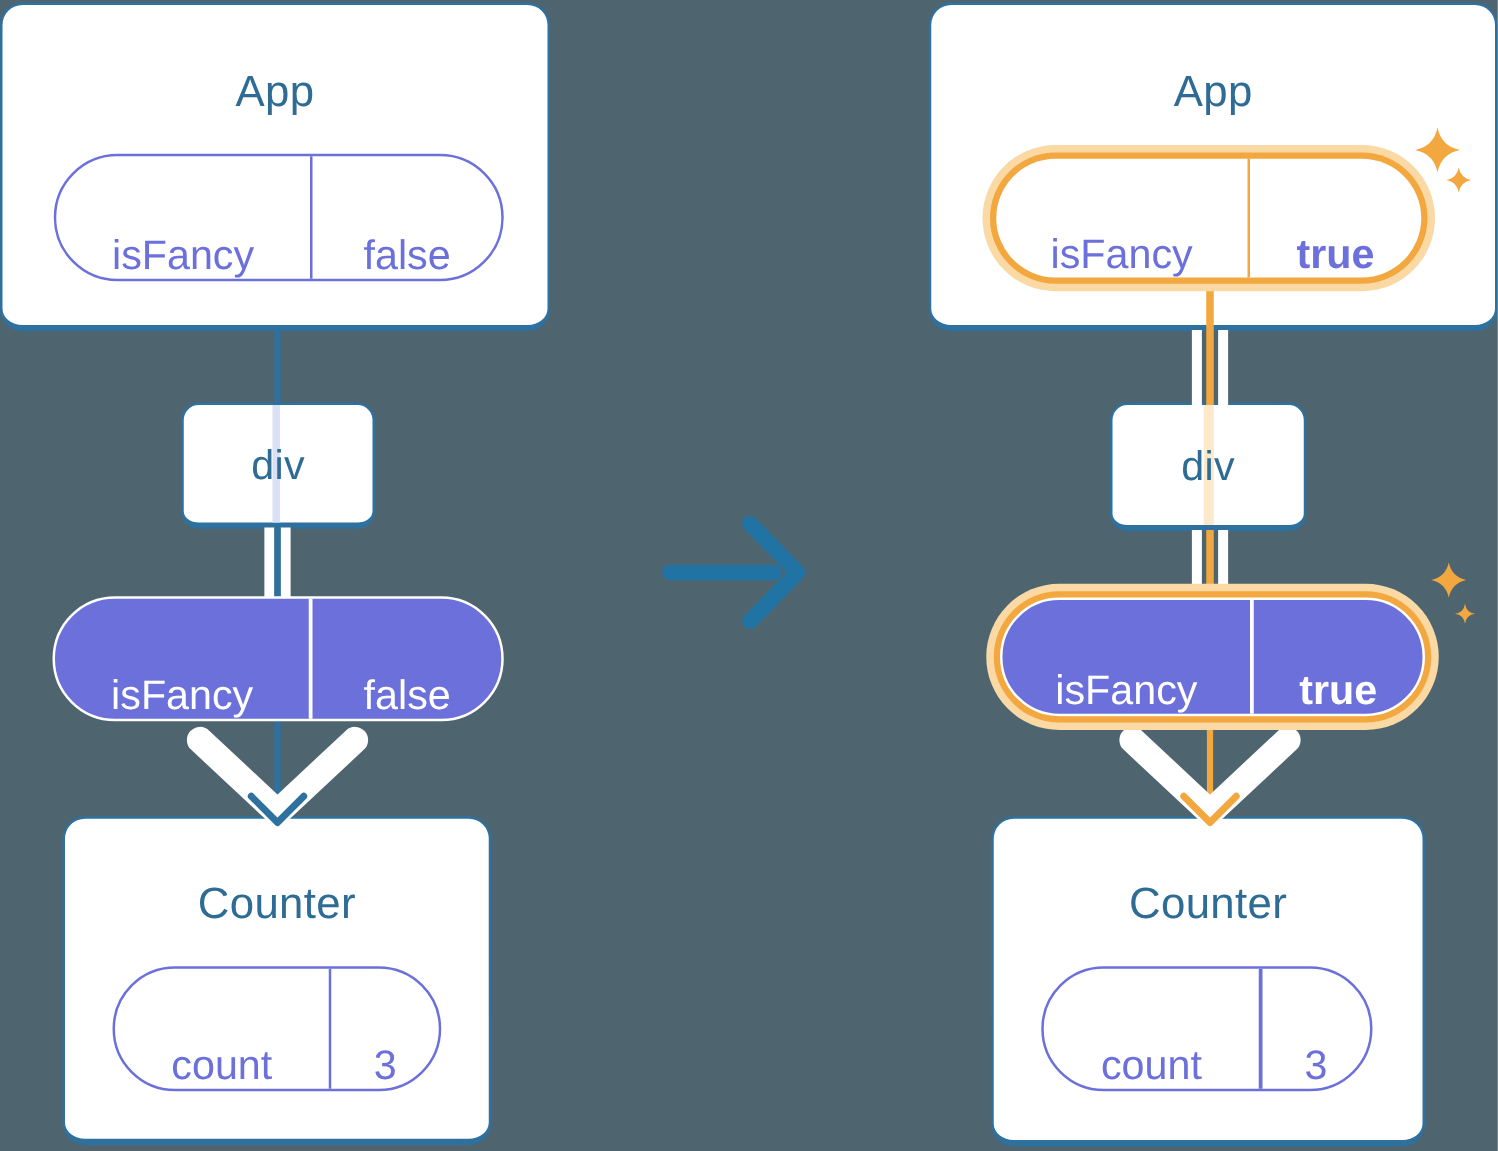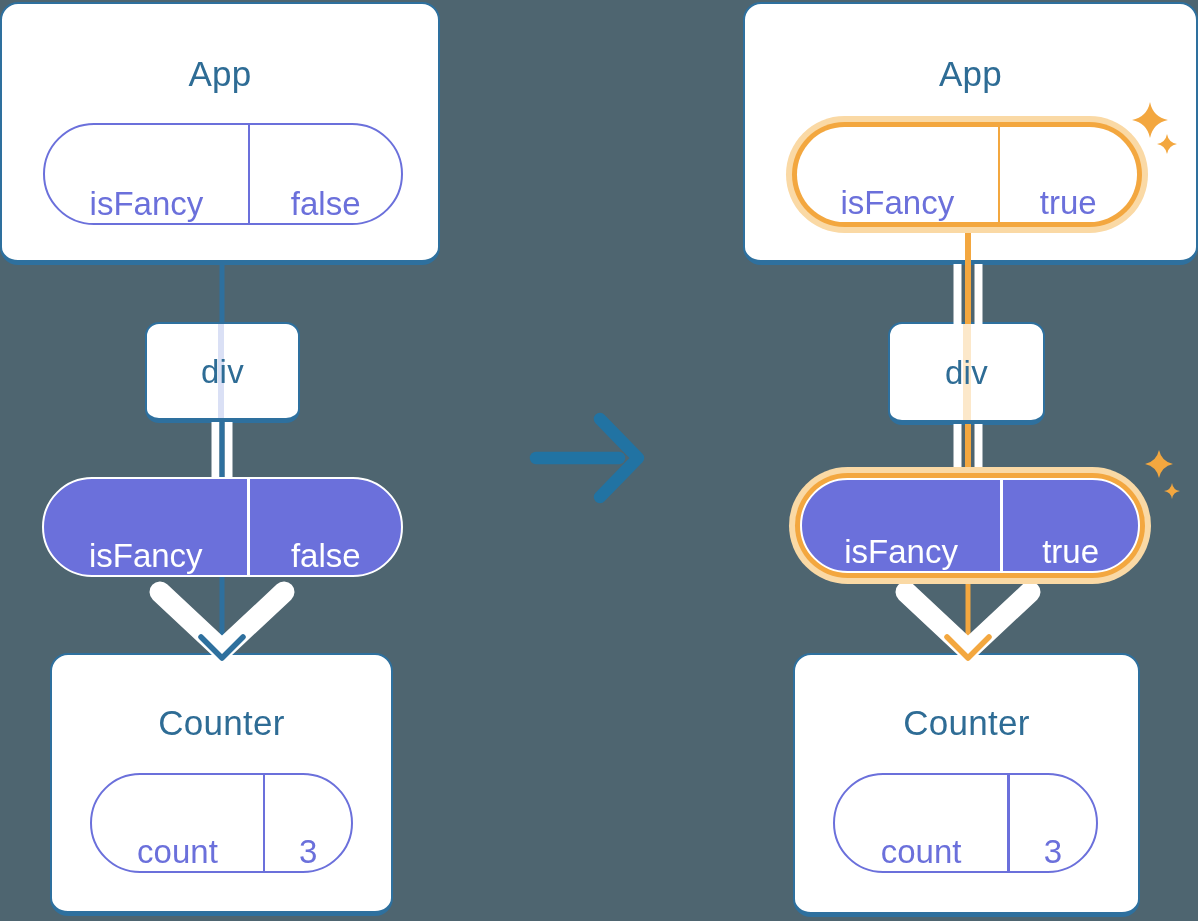--- a/index.html
+++ b/index.html
@@ -62,21 +62,21 @@
   .pill-glow-outline{
     background:#ffffff;
     color:#6B70DB;
     box-shadow:0 0 0 5px #F3A73F, 0 0 0 11px #FAD9A5;
   }
   .pill-glow-outline .divider{background:#F3A73F;width:2px;}
   .w57{flex:0 0 57%;}
   .w59{flex:0 0 59%;}
   .w66{flex:0 0 66%;}
   .grow{flex:1;}
-  .bold{font-weight:400;}
+  .bold{font-weight:700;}
   .overlay{
     position:absolute;left:0;top:0;
     z-index:3;
     pointer-events:none;
   }
   .sparkles{
     position:absolute;left:0;top:0;
     z-index:5;
     pointer-events:none;
   }

